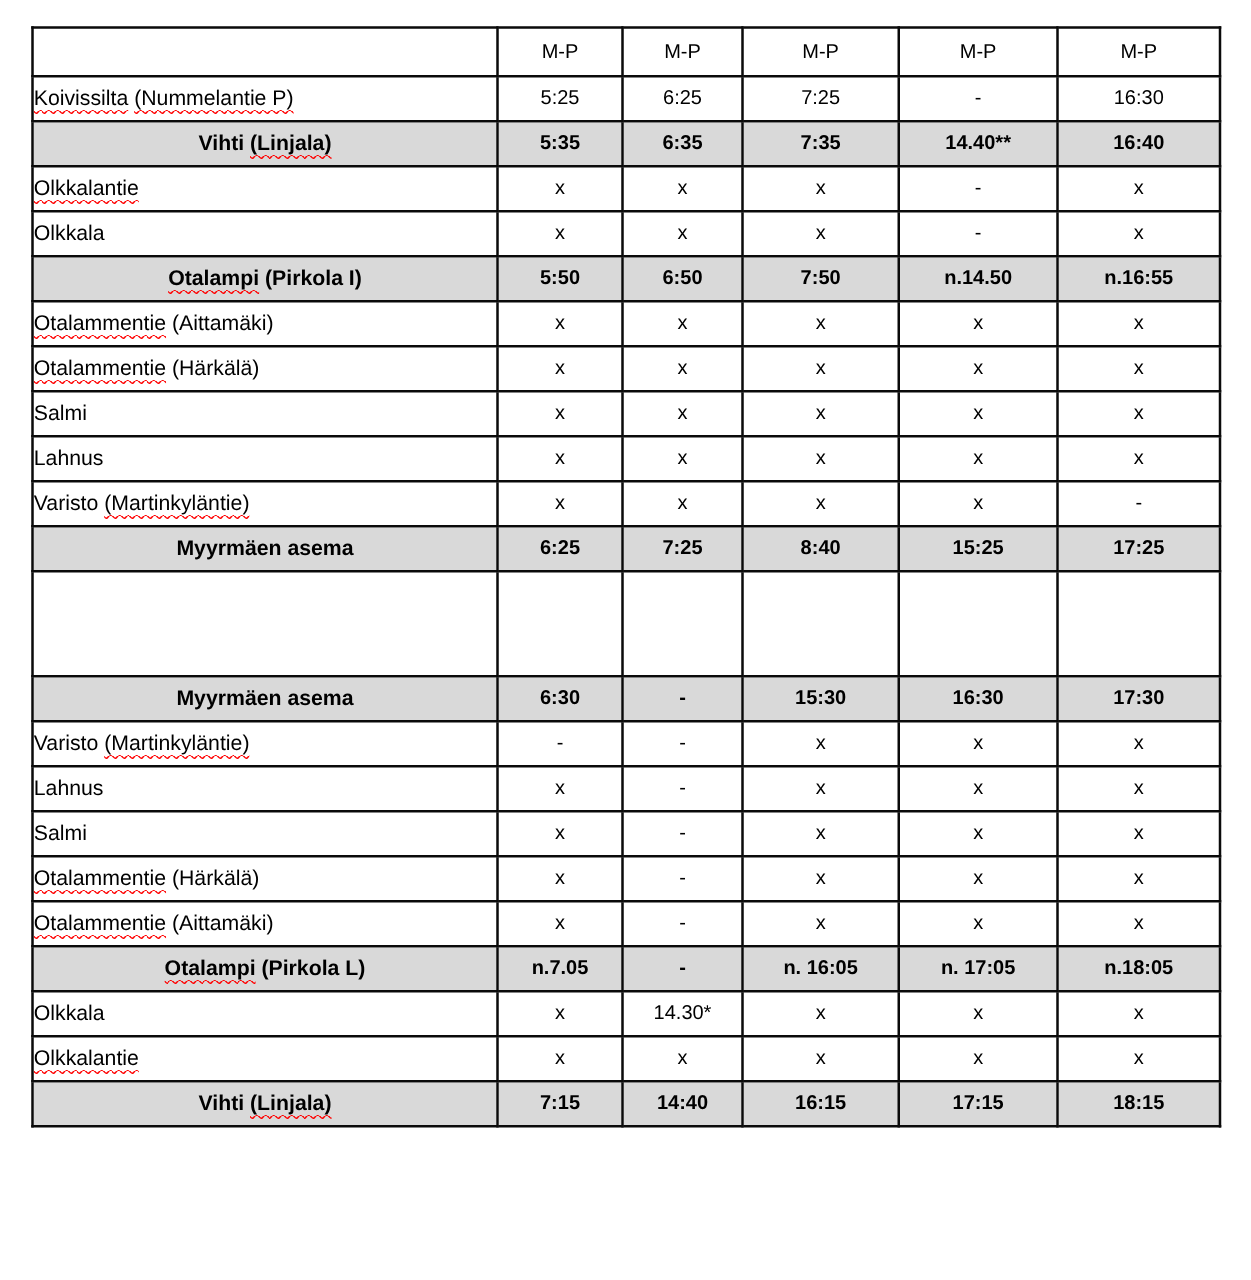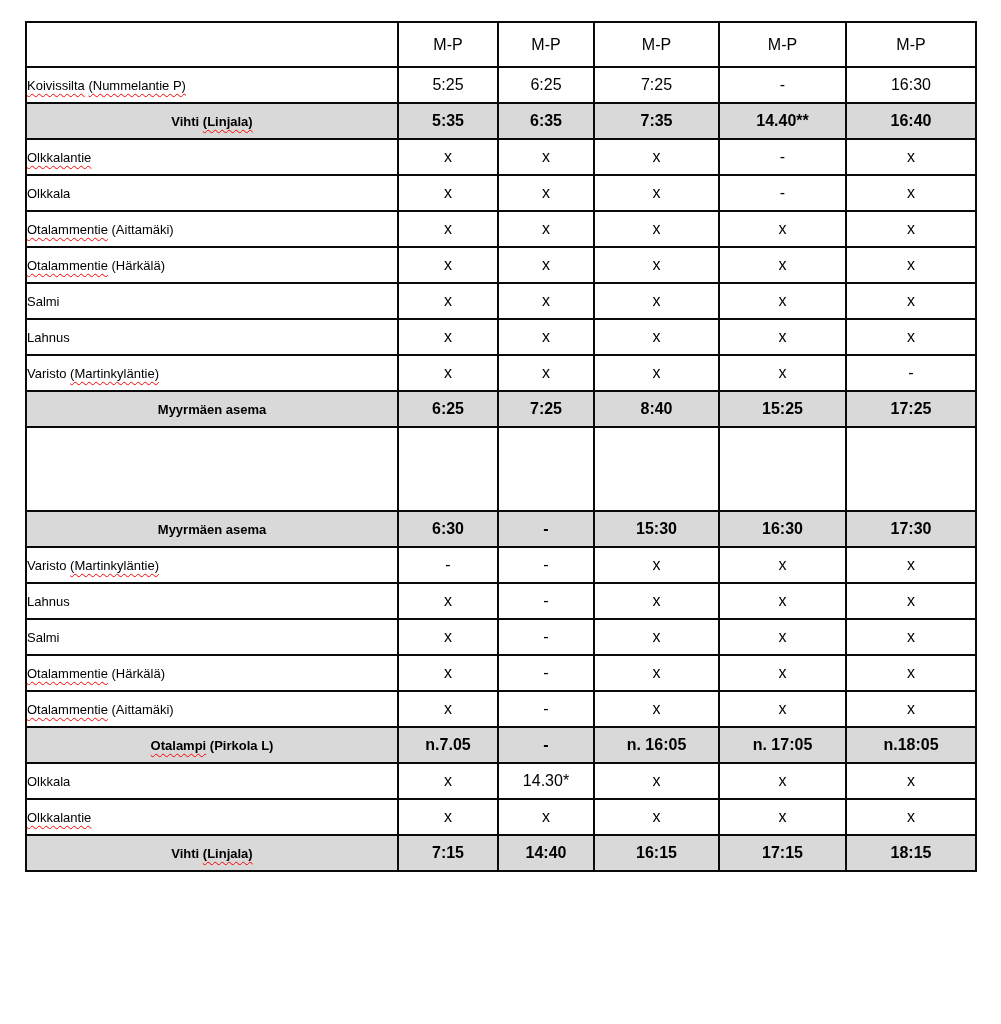--- a/index.html
+++ b/index.html
@@ -23,32 +23,32 @@
   }
   .doc-table th,
   .doc-table td {
     border: 2px solid #0a0a0a;
     padding: 0;
     overflow: hidden;
     vertical-align: middle;
     box-sizing: border-box;
   }
   .doc-table th {
-    height: 45px;
+    height: 39px;
     font-weight: normal;
     font-size: 16px;
     text-align: center;
   }
   .doc-table tbody td {
     height: 36px;
   }
   .name-cell {
     text-align: left;
     padding-left: 9px;
-    font-size: 13px;
+    font-size: 17px;
     white-space: nowrap;
   }
   .time-cell {
     text-align: center;
     font-size: 16px;
   }
   tr.highlighted td {
     background: #d9d9d9;
     font-weight: bold;
     text-align: center;
@@ -117,20 +117,28 @@
         <td class="time-cell">x</td>
       </tr>
       <tr>
         <td class="name-cell"><span>Olkkala</span></td>
         <td class="time-cell">x</td>
         <td class="time-cell">x</td>
         <td class="time-cell">x</td>
         <td class="time-cell">-</td>
         <td class="time-cell">x</td>
       </tr>
+      <tr class="highlighted">
+        <td class="name-cell"><span class="misspelled">Otalampi</span><span> (Pirkola I)</span></td>
+        <td class="time-cell">5:50</td>
+        <td class="time-cell">6:50</td>
+        <td class="time-cell">7:50</td>
+        <td class="time-cell">n.14.50</td>
+        <td class="time-cell">n.16:55</td>
+      </tr>
       <tr>
         <td class="name-cell"><span class="misspelled">Otalammentie</span><span> (Aittamäki)</span></td>
         <td class="time-cell">x</td>
         <td class="time-cell">x</td>
         <td class="time-cell">x</td>
         <td class="time-cell">x</td>
         <td class="time-cell">x</td>
       </tr>
       <tr>
         <td class="name-cell"><span class="misspelled">Otalammentie</span><span> (Härkälä)</span></td>

